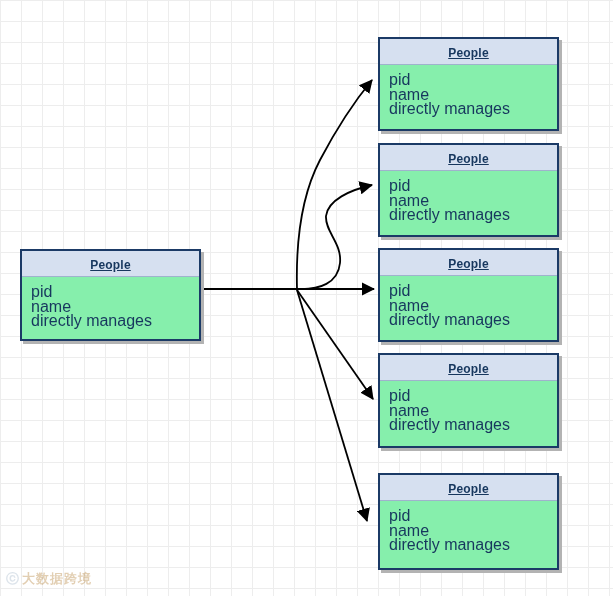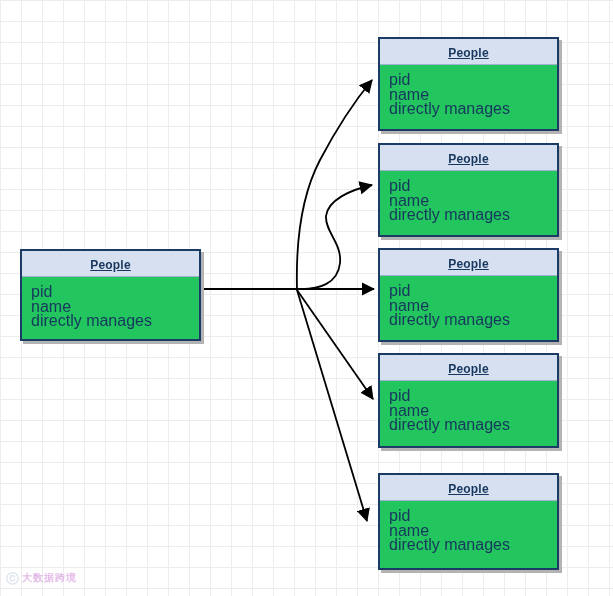--- a/index.html
+++ b/index.html
@@ -18,21 +18,21 @@
       linear-gradient(to right, #cfcfcf 1px, transparent 1px),
       linear-gradient(to bottom, #cfcfcf 1px, transparent 1px);
     background-size:21px 21px, 21px 21px, 105px 105px, 105px 105px;
     background-position:0 0, 0 0, 0 0, 0 0;
   }
   #edges{position:absolute;left:0;top:0;width:613px;height:596px;pointer-events:none;}
 
   .entity{
     position:absolute;
     box-sizing:border-box;
-    background:#22c55e;
+    background:#86efac;
     border:2px solid #1b3a66;
     box-shadow:3px 3px 0 0 #b3b3b3;
   }
   .entity-header{
     height:25px;
     line-height:25px;
     text-align:center;
     border-bottom:1px solid #9fb3cc;
     background:#d6e0f0;
   }
@@ -56,21 +56,21 @@
     position:absolute;left:6px;top:567px;
     width:104px;height:22px;
     opacity:.30;
     display:flex;align-items:center;gap:3px;
     pointer-events:none;
   }
   #watermark .wm-mark{
     font-size:13px;color:#8fa6bd;font-weight:bold;line-height:1;
   }
   #watermark .wm-text{
-    font-size:10px;color:#a21caf;font-weight:bold;letter-spacing:1px;line-height:1;
+    font-size:13px;color:#a16207;font-weight:bold;letter-spacing:1px;line-height:1;
   }
 </style>
 </head>
 <body>
 
 <div id="canvas"></div>
 
 <svg id="edges" viewBox="0 0 613 596" width="613" height="596" xmlns="http://www.w3.org/2000/svg">
   <defs>
     <marker id="arrow" viewBox="0 0 10 10" refX="9.2" refY="5" markerWidth="7.5" markerHeight="7.5" orient="auto-start-reverse">

